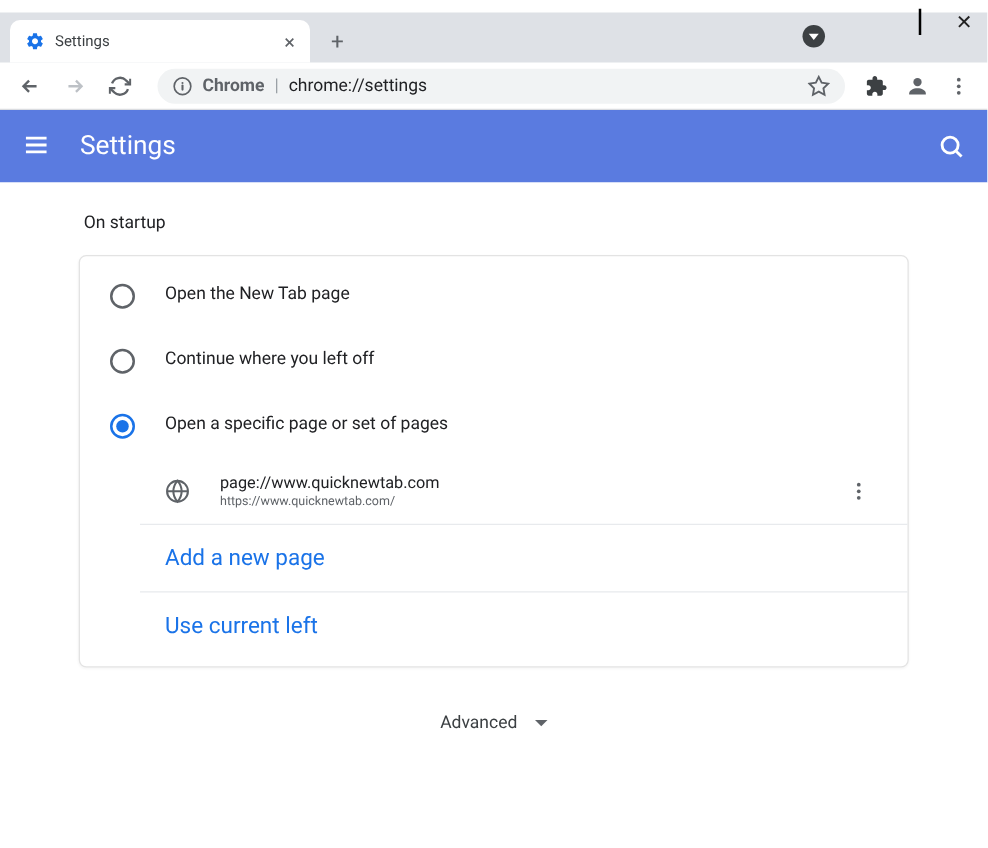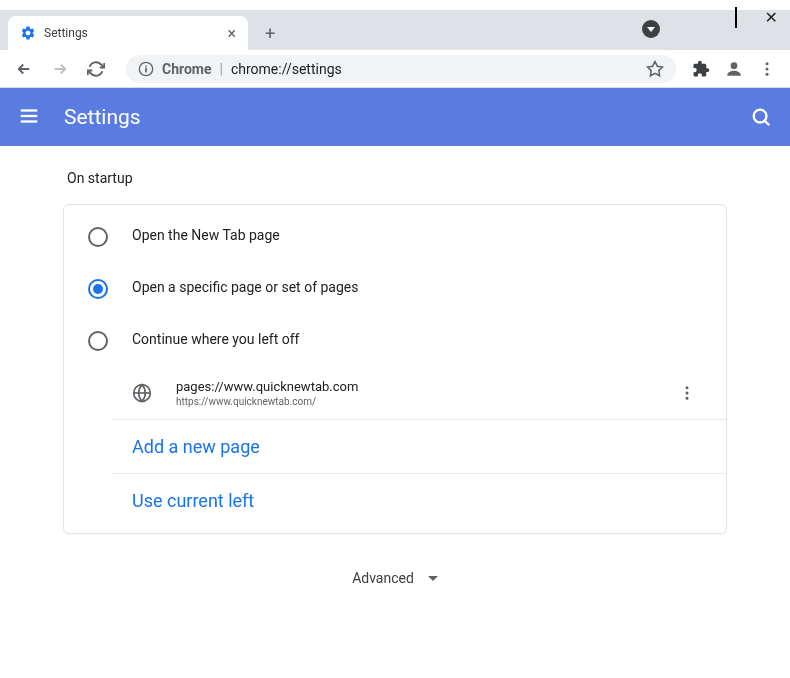--- a/index.html
+++ b/index.html
@@ -176,38 +176,38 @@
 
 <div class="content-wrapper">
   <div class="content">
     <div class="section-title">On startup</div>
     <div class="card">
       <div class="radio-row">
         <span class="radio"></span>
         <span class="radio-label">Open the New Tab page</span>
       </div>
       <div class="radio-row">
+        <span class="radio"></span>
+        <span class="radio-label">Continue where you left off</span>
+      </div>
+      <div class="radio-row">
         <span class="radio selected"></span>
         <span class="radio-label">Open a specific page or set of pages</span>
-      </div>
-      <div class="radio-row">
-        <span class="radio"></span>
-        <span class="radio-label">Continue where you left off</span>
       </div>
       <div class="page-list">
         <div class="page-item">
           <span class="page-icon">
             <svg width="20" height="20" viewBox="0 0 24 24" fill="none" stroke="#5f6368" stroke-width="2">
                 <circle cx="12" cy="12" r="10"></circle>
                 <line x1="2" y1="12" x2="22" y2="12"></line>
                 <path d="M12 2a15.3 15.3 0 014 10 15.3 15.3 0 01-4 10 15.3 15.3 0 01-4-10 15.3 15.3 0 014-10z"></path>
               </svg>
           </span>
           <div class="page-info">
-            <div class="page-name">pages://www.quicknewtab.com</div>
+            <div class="page-name">page://www.quicknewtab.com</div>
             <div class="page-url">https://www.quicknewtab.com/</div>
           </div>
           <span class="page-menu">
             <svg width="18" height="18" viewBox="0 0 24 24" fill="#5f6368">
                 <circle cx="12" cy="5" r="2"></circle>
                 <circle cx="12" cy="12" r="2"></circle>
                 <circle cx="12" cy="19" r="2"></circle>
               </svg>
           </span>
         </div>

